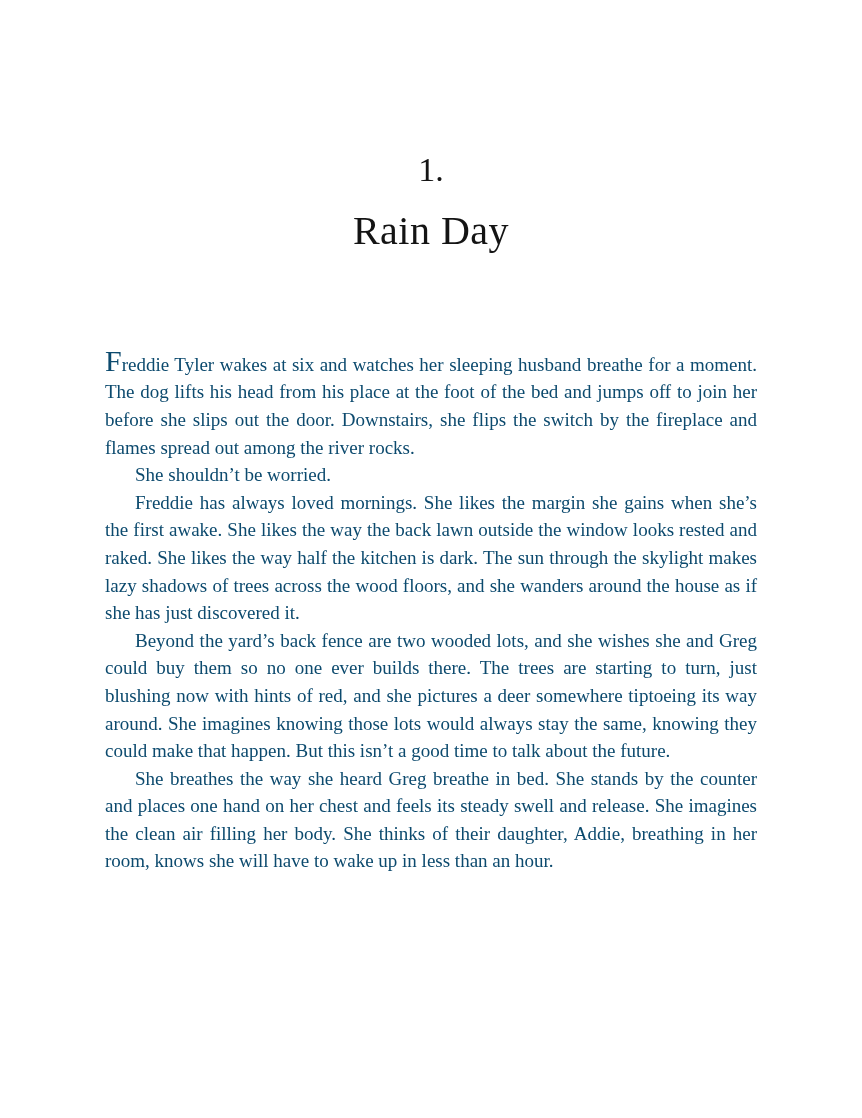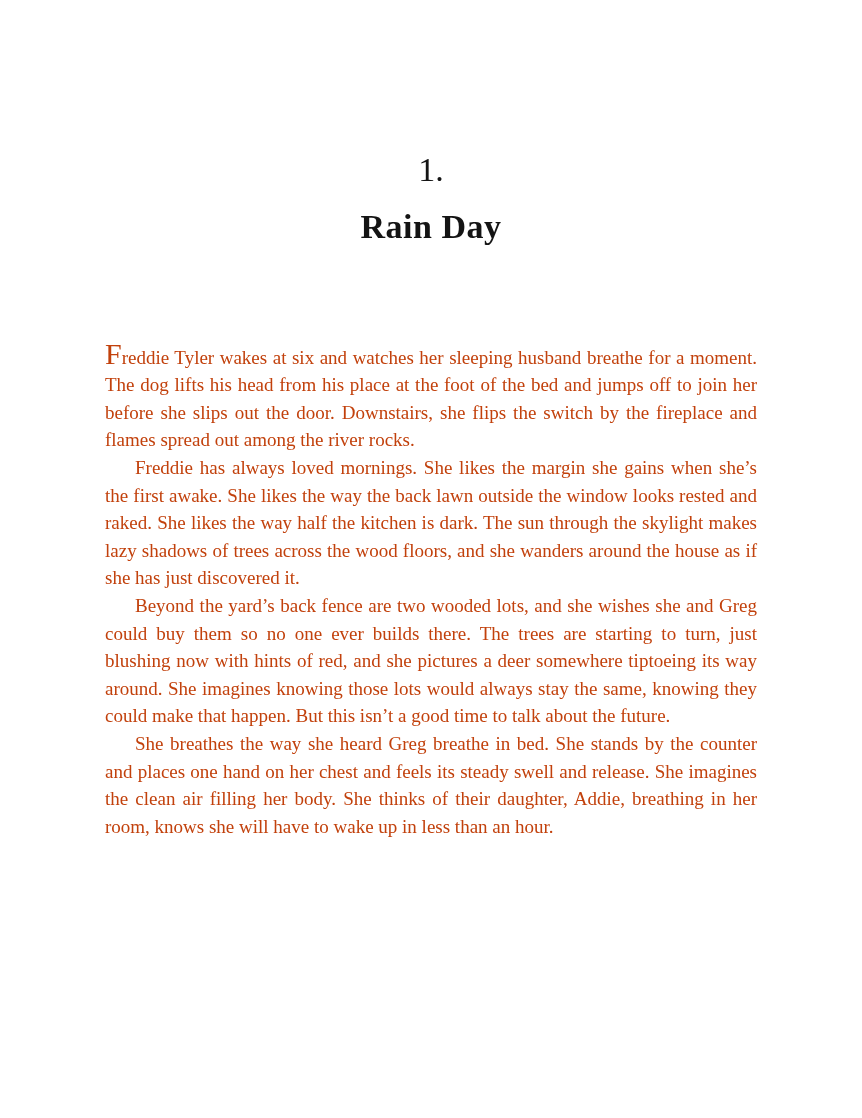--- a/index.html
+++ b/index.html
@@ -23,33 +23,33 @@
     text-align: center;
   }
   .chapter-number {
     font-size: 34px;
     line-height: 1.2;
     font-weight: 400;
     color: #141414;
   }
   .chapter-title {
     margin: 16px 0 0 0;
-    font-size: 34px;
+    font-size: 40px;
     line-height: 1.2;
-    font-weight: 700;
+    font-weight: 400;
     letter-spacing: 0.5px;
     color: #141414;
   }
   .body-text {
     margin: 96px 105px 0 105px;
     width: 652px;
     font-size: 19px;
     line-height: 27.6px;
     text-align: justify;
-    color: #c2410c;
+    color: #0c4a6e;
   }
   .body-text p {
     margin: 0;
     text-indent: 30px;
   }
   .body-text p.lead {
     text-indent: 0;
   }
   .initial-cap {
     font-size: 30px;
@@ -60,17 +60,18 @@
 <body>
 
 <div class="page">
   <header class="chapter-header">
     <div class="chapter-number">1.</div>
     <h1 class="chapter-title">Rain Day</h1>
   </header>
 
   <main class="body-text">
     <p class="lead"><span class="initial-cap">F</span><span>reddie Tyler wakes at six and watches her sleeping husband breathe for a moment. The dog lifts his head from his place at the foot of the bed and jumps off to join her before she slips out the door. Downstairs, she flips the switch by the fireplace and flames spread out among the river rocks.</span></p>
+    <p>She shouldn’t be worried.</p>
     <p>Freddie has always loved mornings. She likes the margin she gains when she’s the first awake. She likes the way the back lawn outside the window looks rested and raked. She likes the way half the kitchen is dark. The sun through the skylight makes lazy shadows of trees across the wood floors, and she wanders around the house as if she has just discovered it.</p>
     <p>Beyond the yard’s back fence are two wooded lots, and she wishes she and Greg could buy them so no one ever builds there. The trees are starting to turn, just blushing now with hints of red, and she pictures a deer somewhere tiptoeing its way around. She imagines knowing those lots would always stay the same, knowing they could make that happen. But this isn’t a good time to talk about the future.</p>
     <p>She breathes the way she heard Greg breathe in bed. She stands by the counter and places one hand on her chest and feels its steady swell and release. She imagines the clean air filling her body. She thinks of their daughter, Addie, breathing in her room, knows she will have to wake up in less than an hour.</p>
   </main>
 </div>
 
 </body></html>

